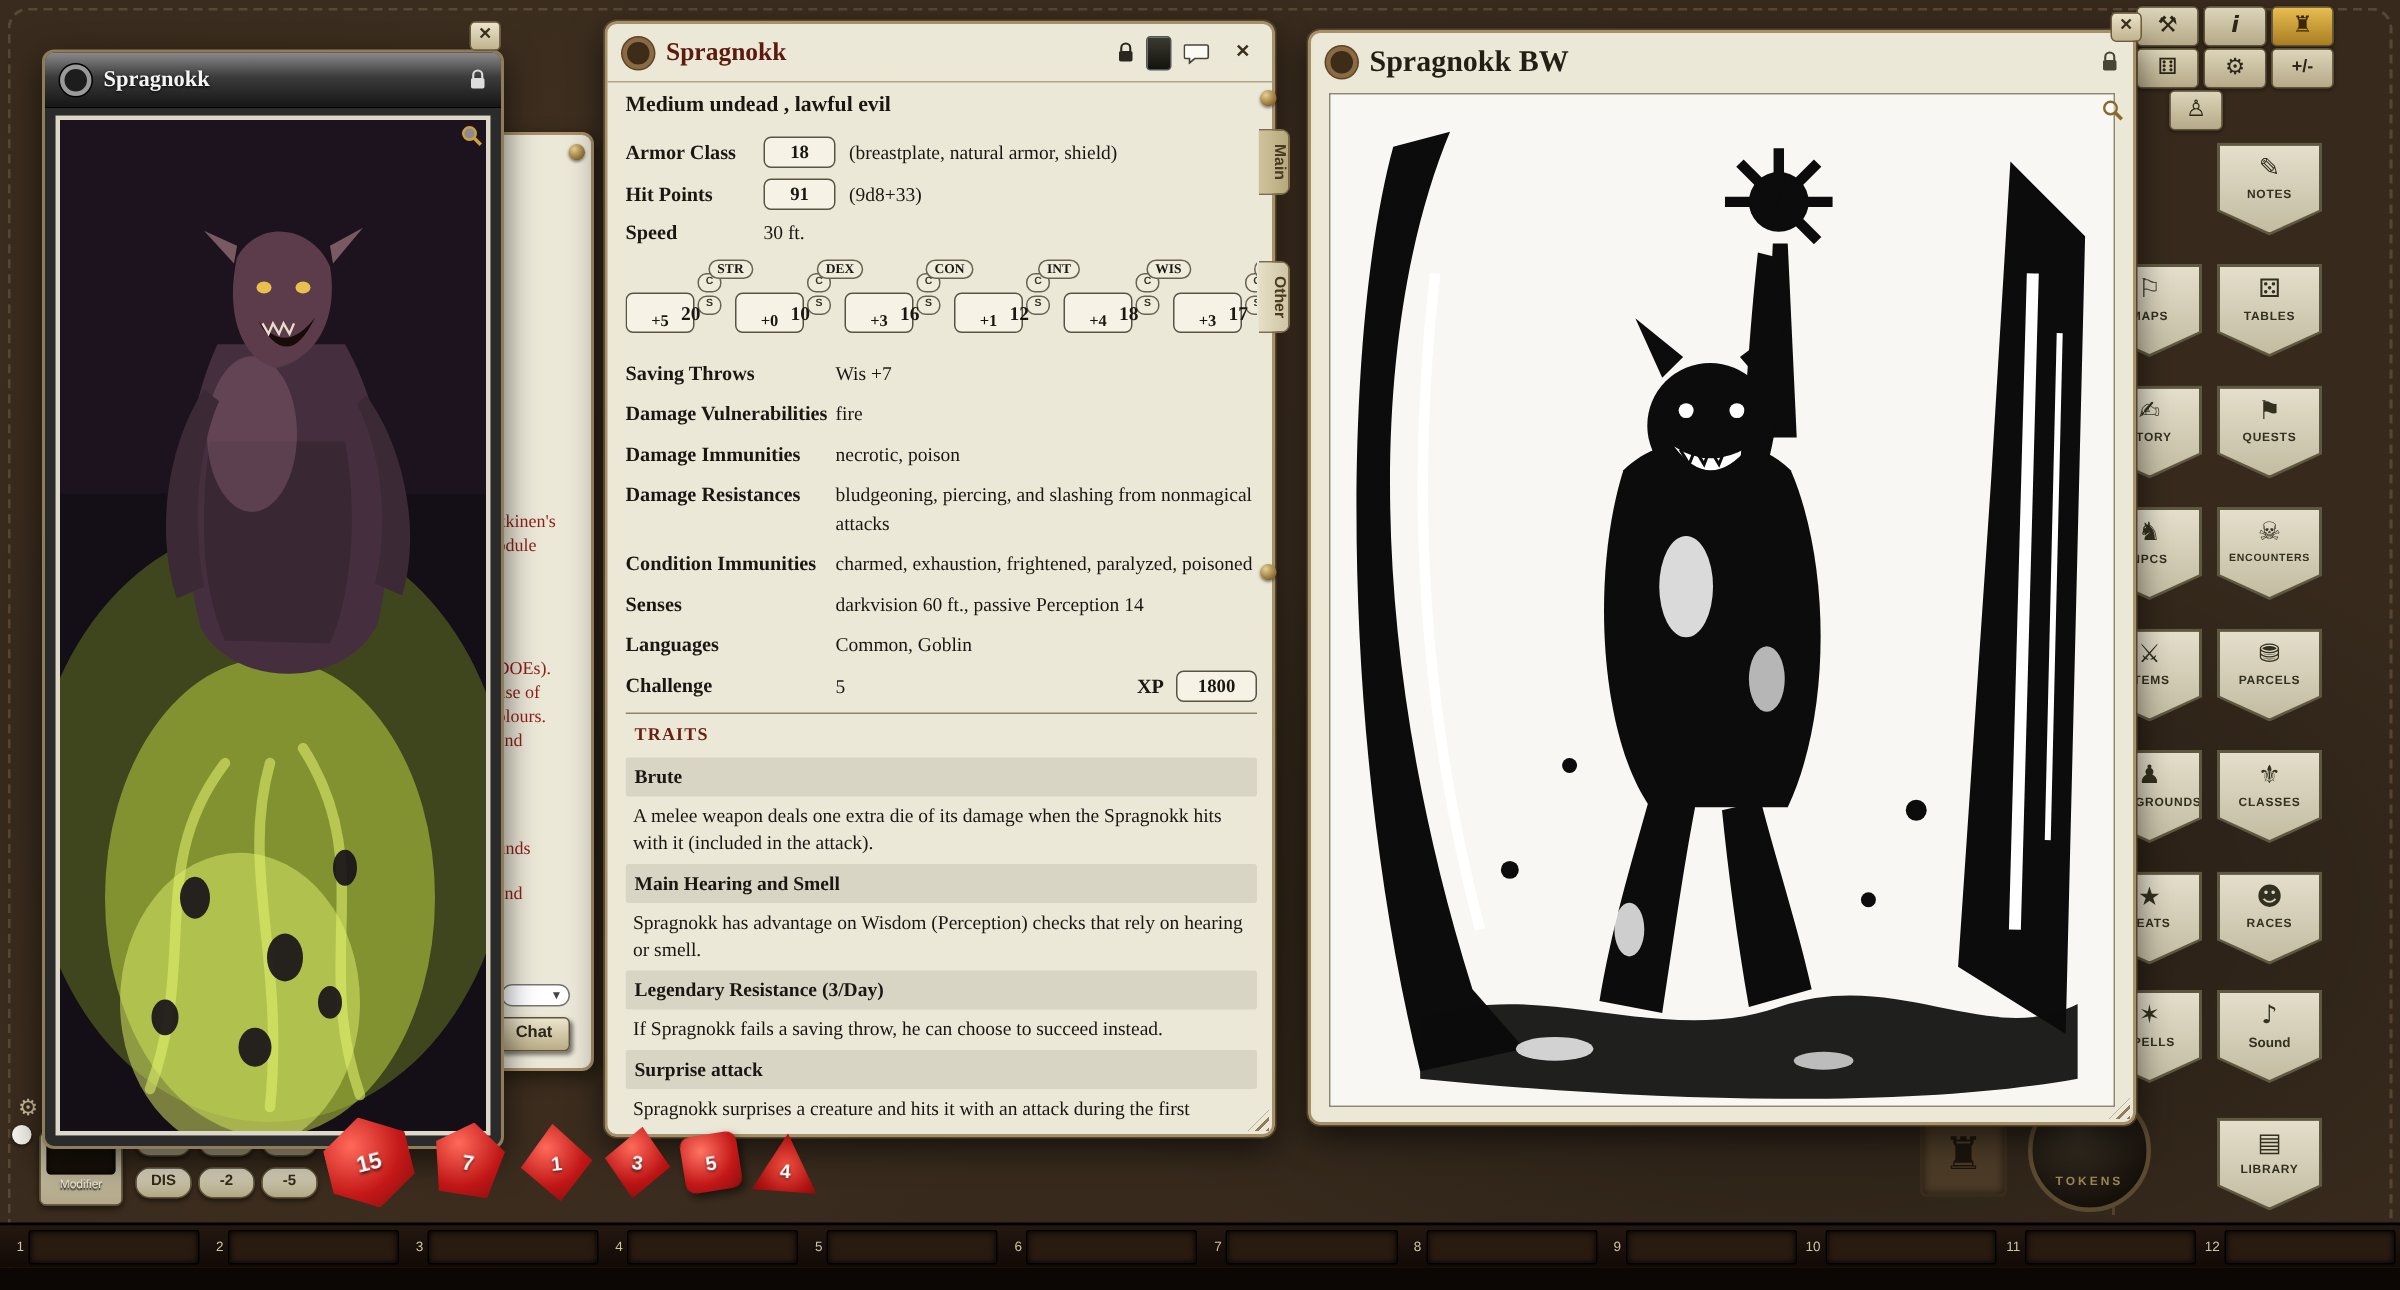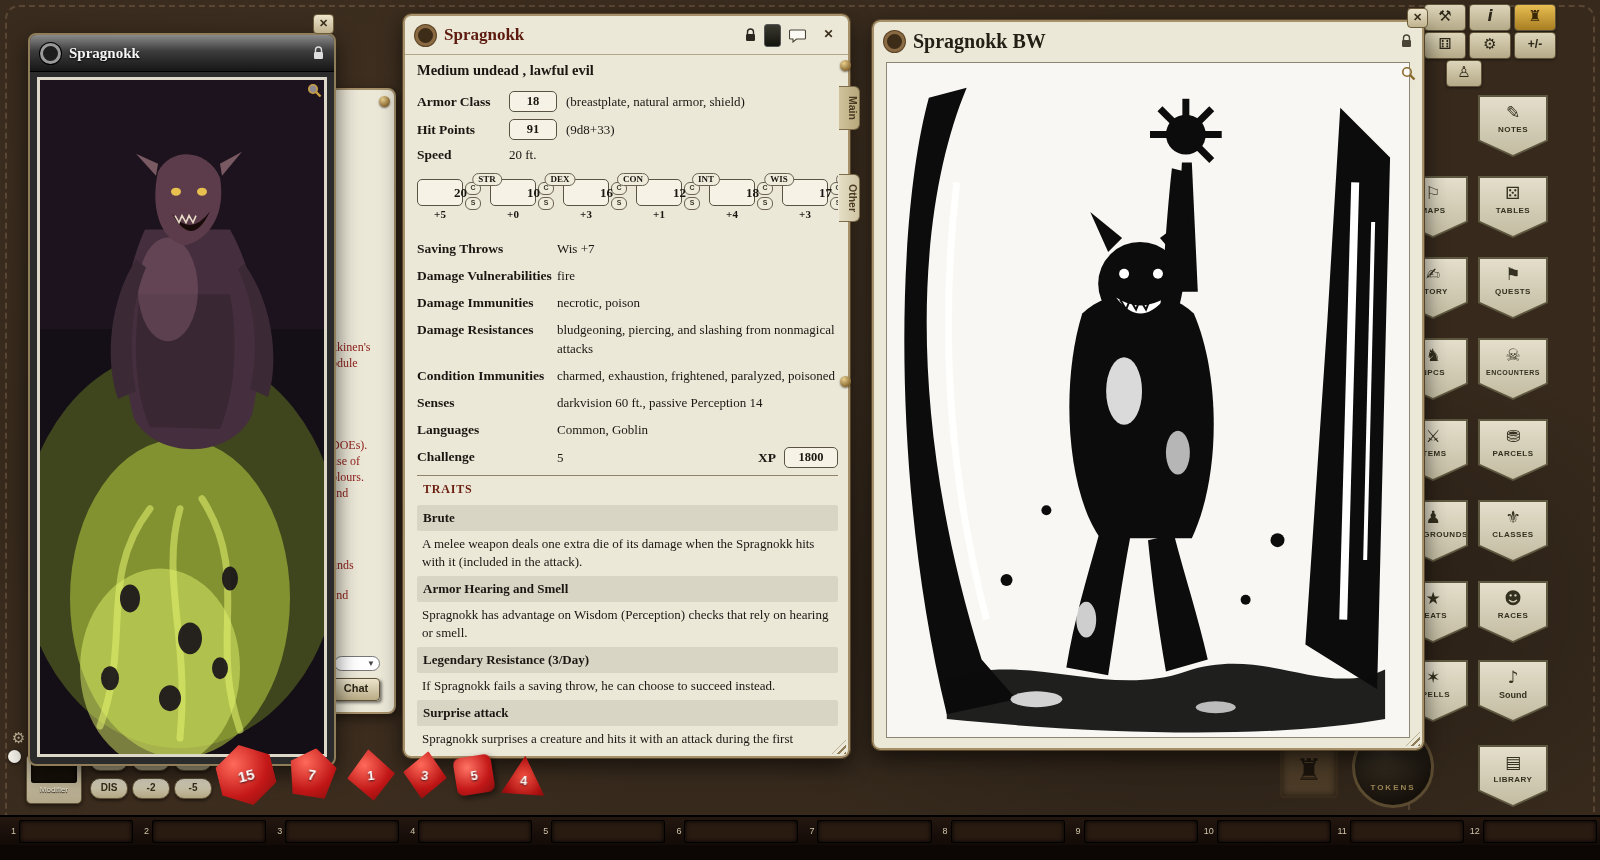--- a/index.html
+++ b/index.html
@@ -60,21 +60,21 @@
   .lbl{font-weight:bold;width:140px;flex:none;font-size:13.5px;line-height:19px;align-self:flex-start;}
   .drow{display:flex;margin-bottom:8px;}
   .dval{font-size:13px;line-height:19px;flex:1;}
   .vbox{min-width:40px;height:19px;border:1.5px solid #5a5344;border-radius:5px;background:#f6f3e6;
     font-weight:bold;font-size:12.5px;text-align:center;line-height:19px;padding:0 3px;box-sizing:content-box;}
   .note{margin-left:9px;font-size:13px;}
   .abl-row{display:flex;align-items:flex-start;margin:16px 0 12px;}
   .abl{position:relative;width:46px;height:48px;flex:none;}
   .abl .tag{position:absolute;top:-6px;left:50%;transform:translateX(-50%);background:#efecdc;border:1px solid #6a6252;
     border-radius:7px;font:bold 9px/11px "Liberation Serif",serif;padding:0 5px;white-space:nowrap;z-index:1;margin-left:47px;}
-  .abl .score{position:absolute;top:0;left:0;right:0;height:25px;border:1.5px solid #5a5344;border-radius:5px;
+  .abl .score{position:absolute;top:16px;left:0;right:0;height:25px;border:1.5px solid #5a5344;border-radius:5px;
     background:#f6f3e6;text-align:center;font:bold 13px/25px "Liberation Serif",serif;padding-left:36px;}
   .abl .mod{position:absolute;top:29px;left:0;right:0;text-align:center;font:bold 11px "Liberation Serif",serif;}
   .cs{display:flex;flex-direction:column;gap:2px;margin:3px 9px 0 2px;flex:none;}
   .cs .pill{width:14px;height:11px;border:1px solid #6a6252;border-radius:6px;background:#efecdc;
     font:bold 7px/10px "Liberation Sans";text-align:center;color:#3a362a;}
   .traits-hd{margin-top:2px;border-top:1px solid #8f8468;padding:6px 6px 4px;color:#6b1f10;
     font:bold 12px "Liberation Serif",serif;letter-spacing:.8px;}
   .tband{background:#d9d5c5;border-radius:2px;padding:5px 6px;font:bold 13px "Liberation Serif",serif;margin:4px 0 4px;}
   .ttext{font:13px/18px "Liberation Serif",serif;padding:0 5px;margin-bottom:5px;}
   .side-tab{position:absolute;right:-12px;width:20px;border:1px solid #7c6c4c;border-left:none;border-radius:0 6px 6px 0;
@@ -438,21 +438,21 @@
         <span class="vbox">18</span>
         <span class="note">(breastplate, natural armor, shield)</span>
       </div>
       <div class="row">
         <span class="lbl2">Hit Points</span>
         <span class="vbox">91</span>
         <span class="note">(9d8+33)</span>
       </div>
       <div class="row">
         <span class="lbl2">Speed</span>
-        <span class="note" style="margin-left:0;">20 ft.</span>
+        <span class="note" style="margin-left:0;">30 ft.</span>
       </div>
 
       <div class="abl-row">
         <div class="abl">
           <span class="tag">STR</span>
           <div class="score">20</div>
           <div class="mod">+5</div>
         </div>
         <div class="cs">
           <div class="pill">C</div>
@@ -537,21 +537,21 @@
         <span class="lbl">Challenge</span>
         <span class="dval" style="flex:1;">5</span>
         <span style="font-weight:bold;font-size:13.5px;margin-right:8px;">XP</span>
         <span class="vbox" style="min-width:46px;">1800</span>
       </div>
 
       <div class="traits-hd">TRAITS</div>
 
       <div class="tband">Brute</div>
       <div class="ttext">A melee weapon deals one extra die of its damage when the Spragnokk hits with it (included in the attack).</div>
-      <div class="tband">Armor Hearing and Smell</div>
+      <div class="tband">Main Hearing and Smell</div>
       <div class="ttext">Spragnokk has advantage on Wisdom (Perception) checks that rely on hearing or smell.</div>
       <div class="tband">Legendary Resistance (3/Day)</div>
       <div class="ttext">If Spragnokk fails a saving throw, he can choose to succeed instead.</div>
       <div class="tband">Surprise attack</div>
       <div class="ttext">Spragnokk surprises a creature and hits it with an attack during the first</div>
     </div>
 
     <div class="side-tab active" style="top:70px;">Main</div>
     <div class="side-tab idle" style="top:158px;">Other</div>
     <div class="pin" style="right:-3px;top:44px;"></div>

